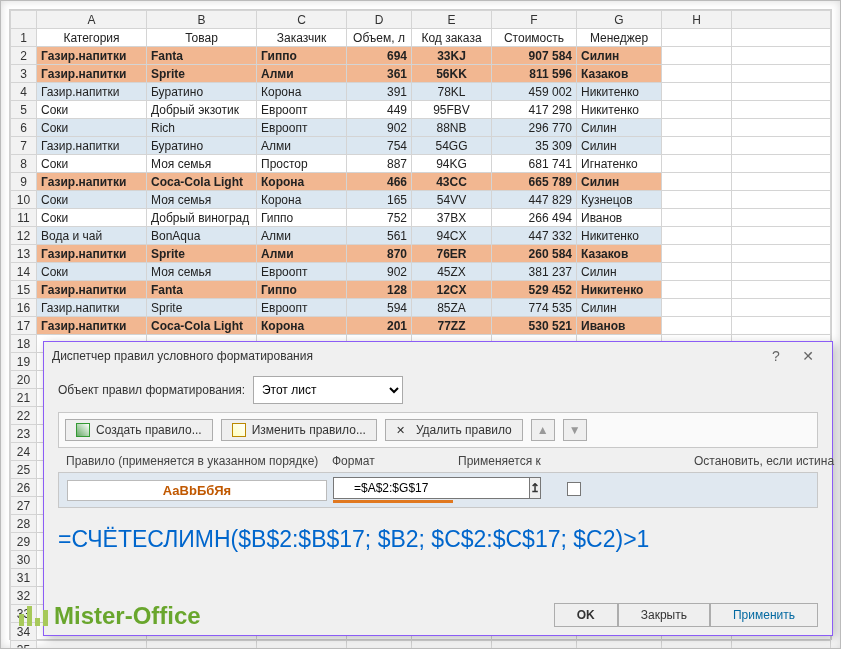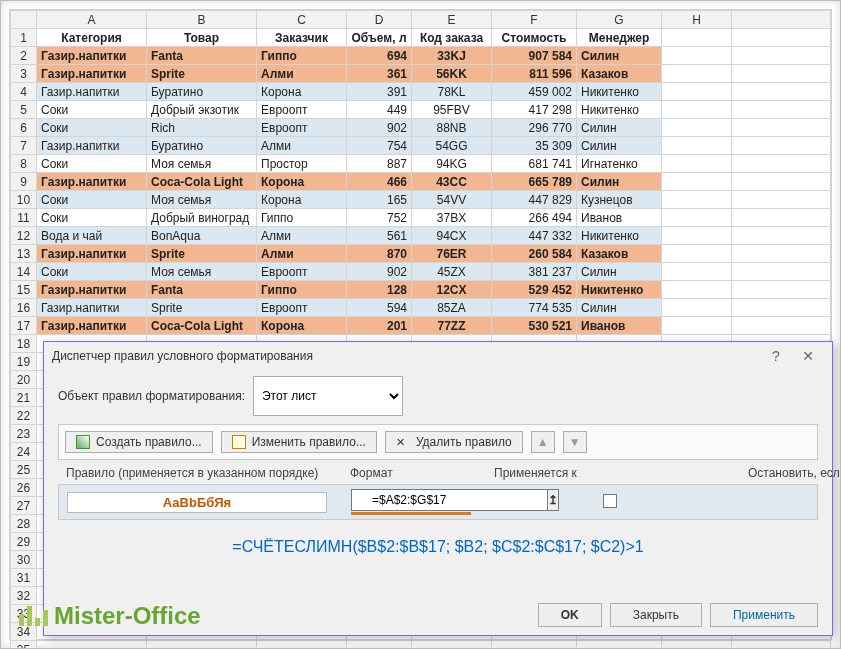--- a/index.html
+++ b/index.html
@@ -38,21 +38,21 @@
     font-size: 12px;
   }
   table.grid .rownum {
     background: #f2f2f2;
     color: #333;
     text-align: center;
     width: 26px;
     font-weight: normal;
   }
   table.grid tbody td { color: #222; }
-  .hdr { font-weight: bold; text-align: center; }
+  .hdr { font-weight: normal; text-align: center; }
   .orange { background: #f2b791; }
   .blue { background: #dbe7f1; }
   .bold { font-weight: bold; }
   .num { text-align: right; }
   .ctr { text-align: center; }
 
   
   .dialog {
     position: absolute;
     left: 42px; top: 340px;
@@ -73,42 +73,42 @@
   .dlg-title .spacer { flex: 1; }
   .dlg-title .help, .dlg-title .close {
     width: 32px; text-align: center; color: #666; cursor: default;
     font-size: 14px;
   }
   .dlg-body { padding: 6px 14px 0 14px; }
   .row-scope {
     display: flex; align-items: center; gap: 8px; margin-bottom: 8px;
   }
   select.scope {
-    height: 40px; width: 150px; border: 1px solid #aaa; background: #fff;
+    height: 28px; width: 150px; border: 1px solid #aaa; background: #fff;
     font-family: inherit; font-size: 12px; padding: 0 4px;
   }
   .toolbar {
     border: 1px solid #c8c8c8; background: #fafafa;
     padding: 6px; display: flex; gap: 8px; align-items: center;
   }
   .btn {
     border: 1px solid #adadad; background: #efefef;
     padding: 3px 10px; font-size: 12px; color: #333;
     display: inline-flex; align-items: flex-start; gap: 6px;
     cursor: default;
   }
   .btn .ic { width: 14px; height: 14px; display: inline-block; }
   .ic-new { background: linear-gradient(45deg,#6a6,#fff); border:1px solid #393; }
   .ic-edit { background: linear-gradient(45deg,#ffb,#fff); border:1px solid #b80; }
   .ic-del::before { content:"✕"; color:#333; font-size:11px; }
   .arrow-btn { width: 24px; justify-content: center; padding: 3px 0; color: #999; }
   .rules-head, .rules-row {
     display: grid;
     grid-template-columns: 260px 120px 230px 150px;
-    gap: 24px;
+    gap: 6px;
     align-items: center;
   }
   .rules-head { padding: 6px 8px 4px 8px; color: #444; }
   .rules-row {
     background: #e0e8f0;
     border: 1px solid #c8c8c8;
     padding: 4px 8px;
     margin: 0 0 4px 0;
   }
   .fmt-sample {
@@ -136,27 +136,26 @@
     height: 3px; background: #e07820;
     margin: 1px 0 0 0;
   }
   .stop-cell { text-align: center; }
   .stop-cell .chk {
     width: 14px; height: 14px; border: 1px solid #777; display: inline-block;
     background: #fff;
   }
   .formula-big {
     color: #0066cc;
-    font-size: 16px;
-    text-align: center;
+    font-size: 23px;
     padding: 14px 0 0 0;
   }
   .dlg-footer {
     position: absolute; bottom: 8px; right: 14px;
-    display: flex; gap: 8px; border-radius: 8px;
+    display: flex;  border-radius: 8px;
   }
   .dlg-footer .btn { padding: 4px 22px; }
   .dlg-footer .primary { font-weight: bold; }
   .dlg-footer .disabled { color: #0369a1; }
 
   .watermark {
     position: absolute; left: 18px; bottom: 18px;
     font-size: 24px; font-weight: 700; color: #69a62d;
     display: flex; align-items: center; gap: 6px;
     font-family: Arial, sans-serif;

